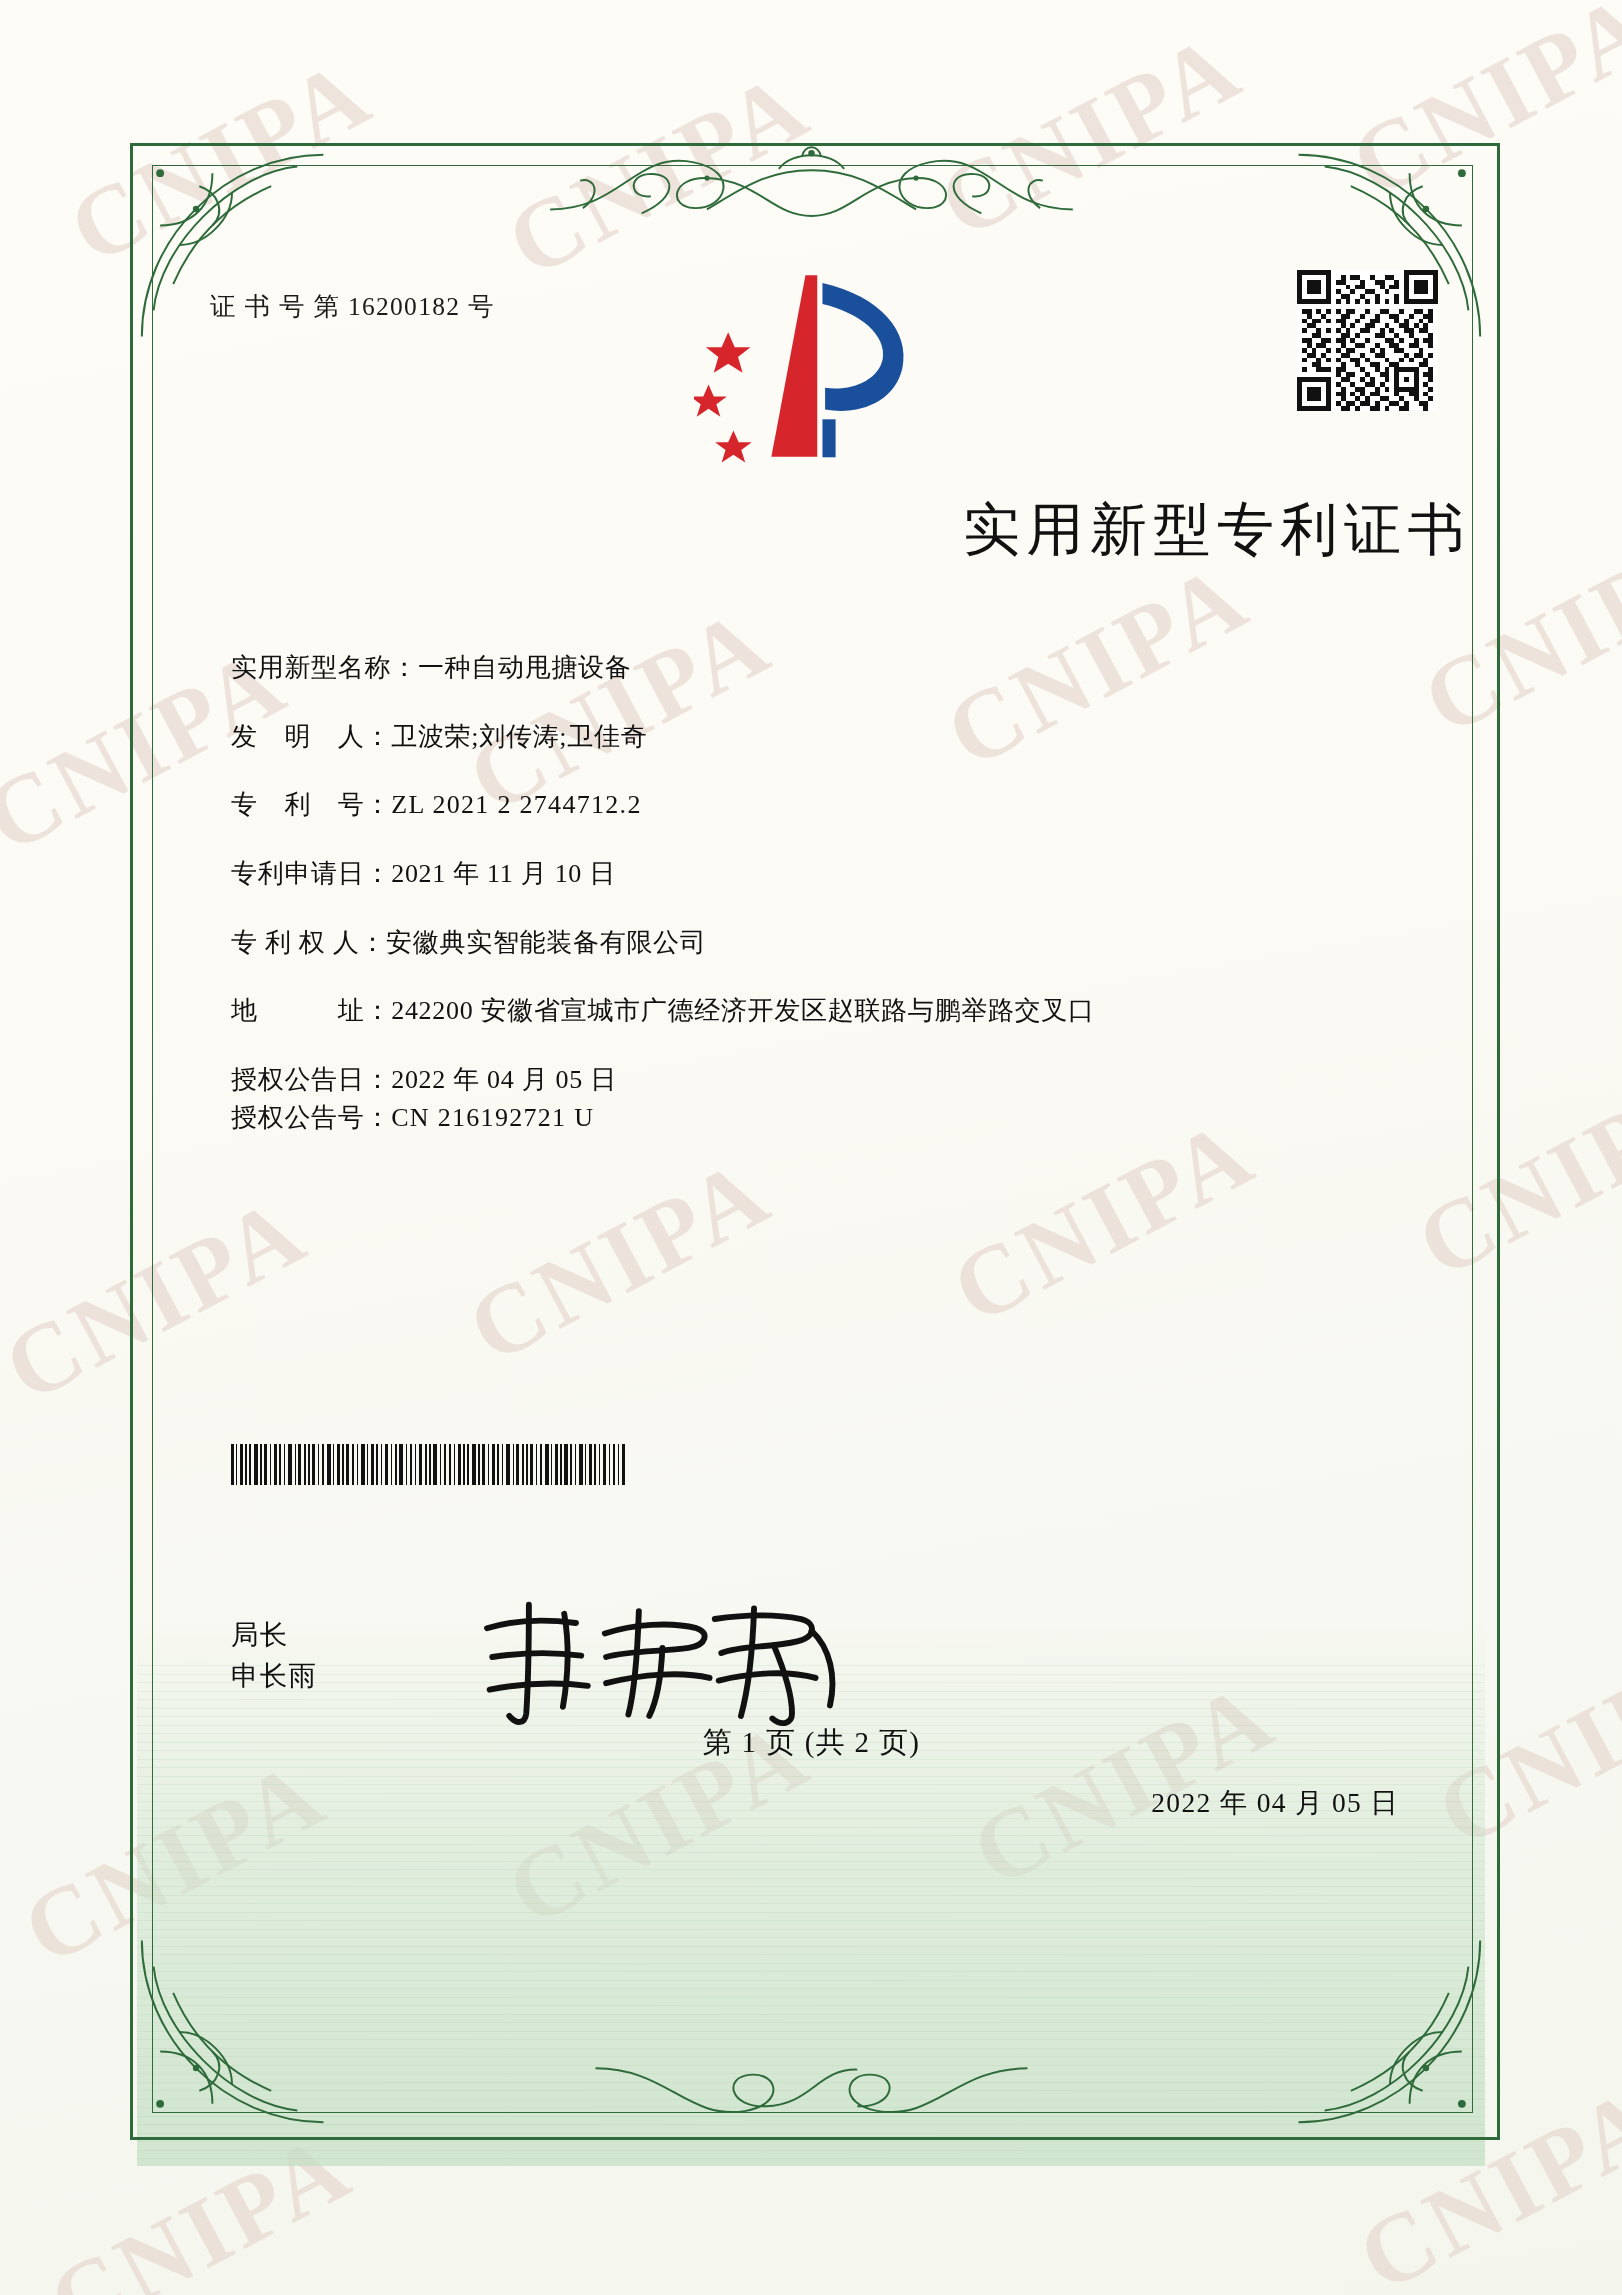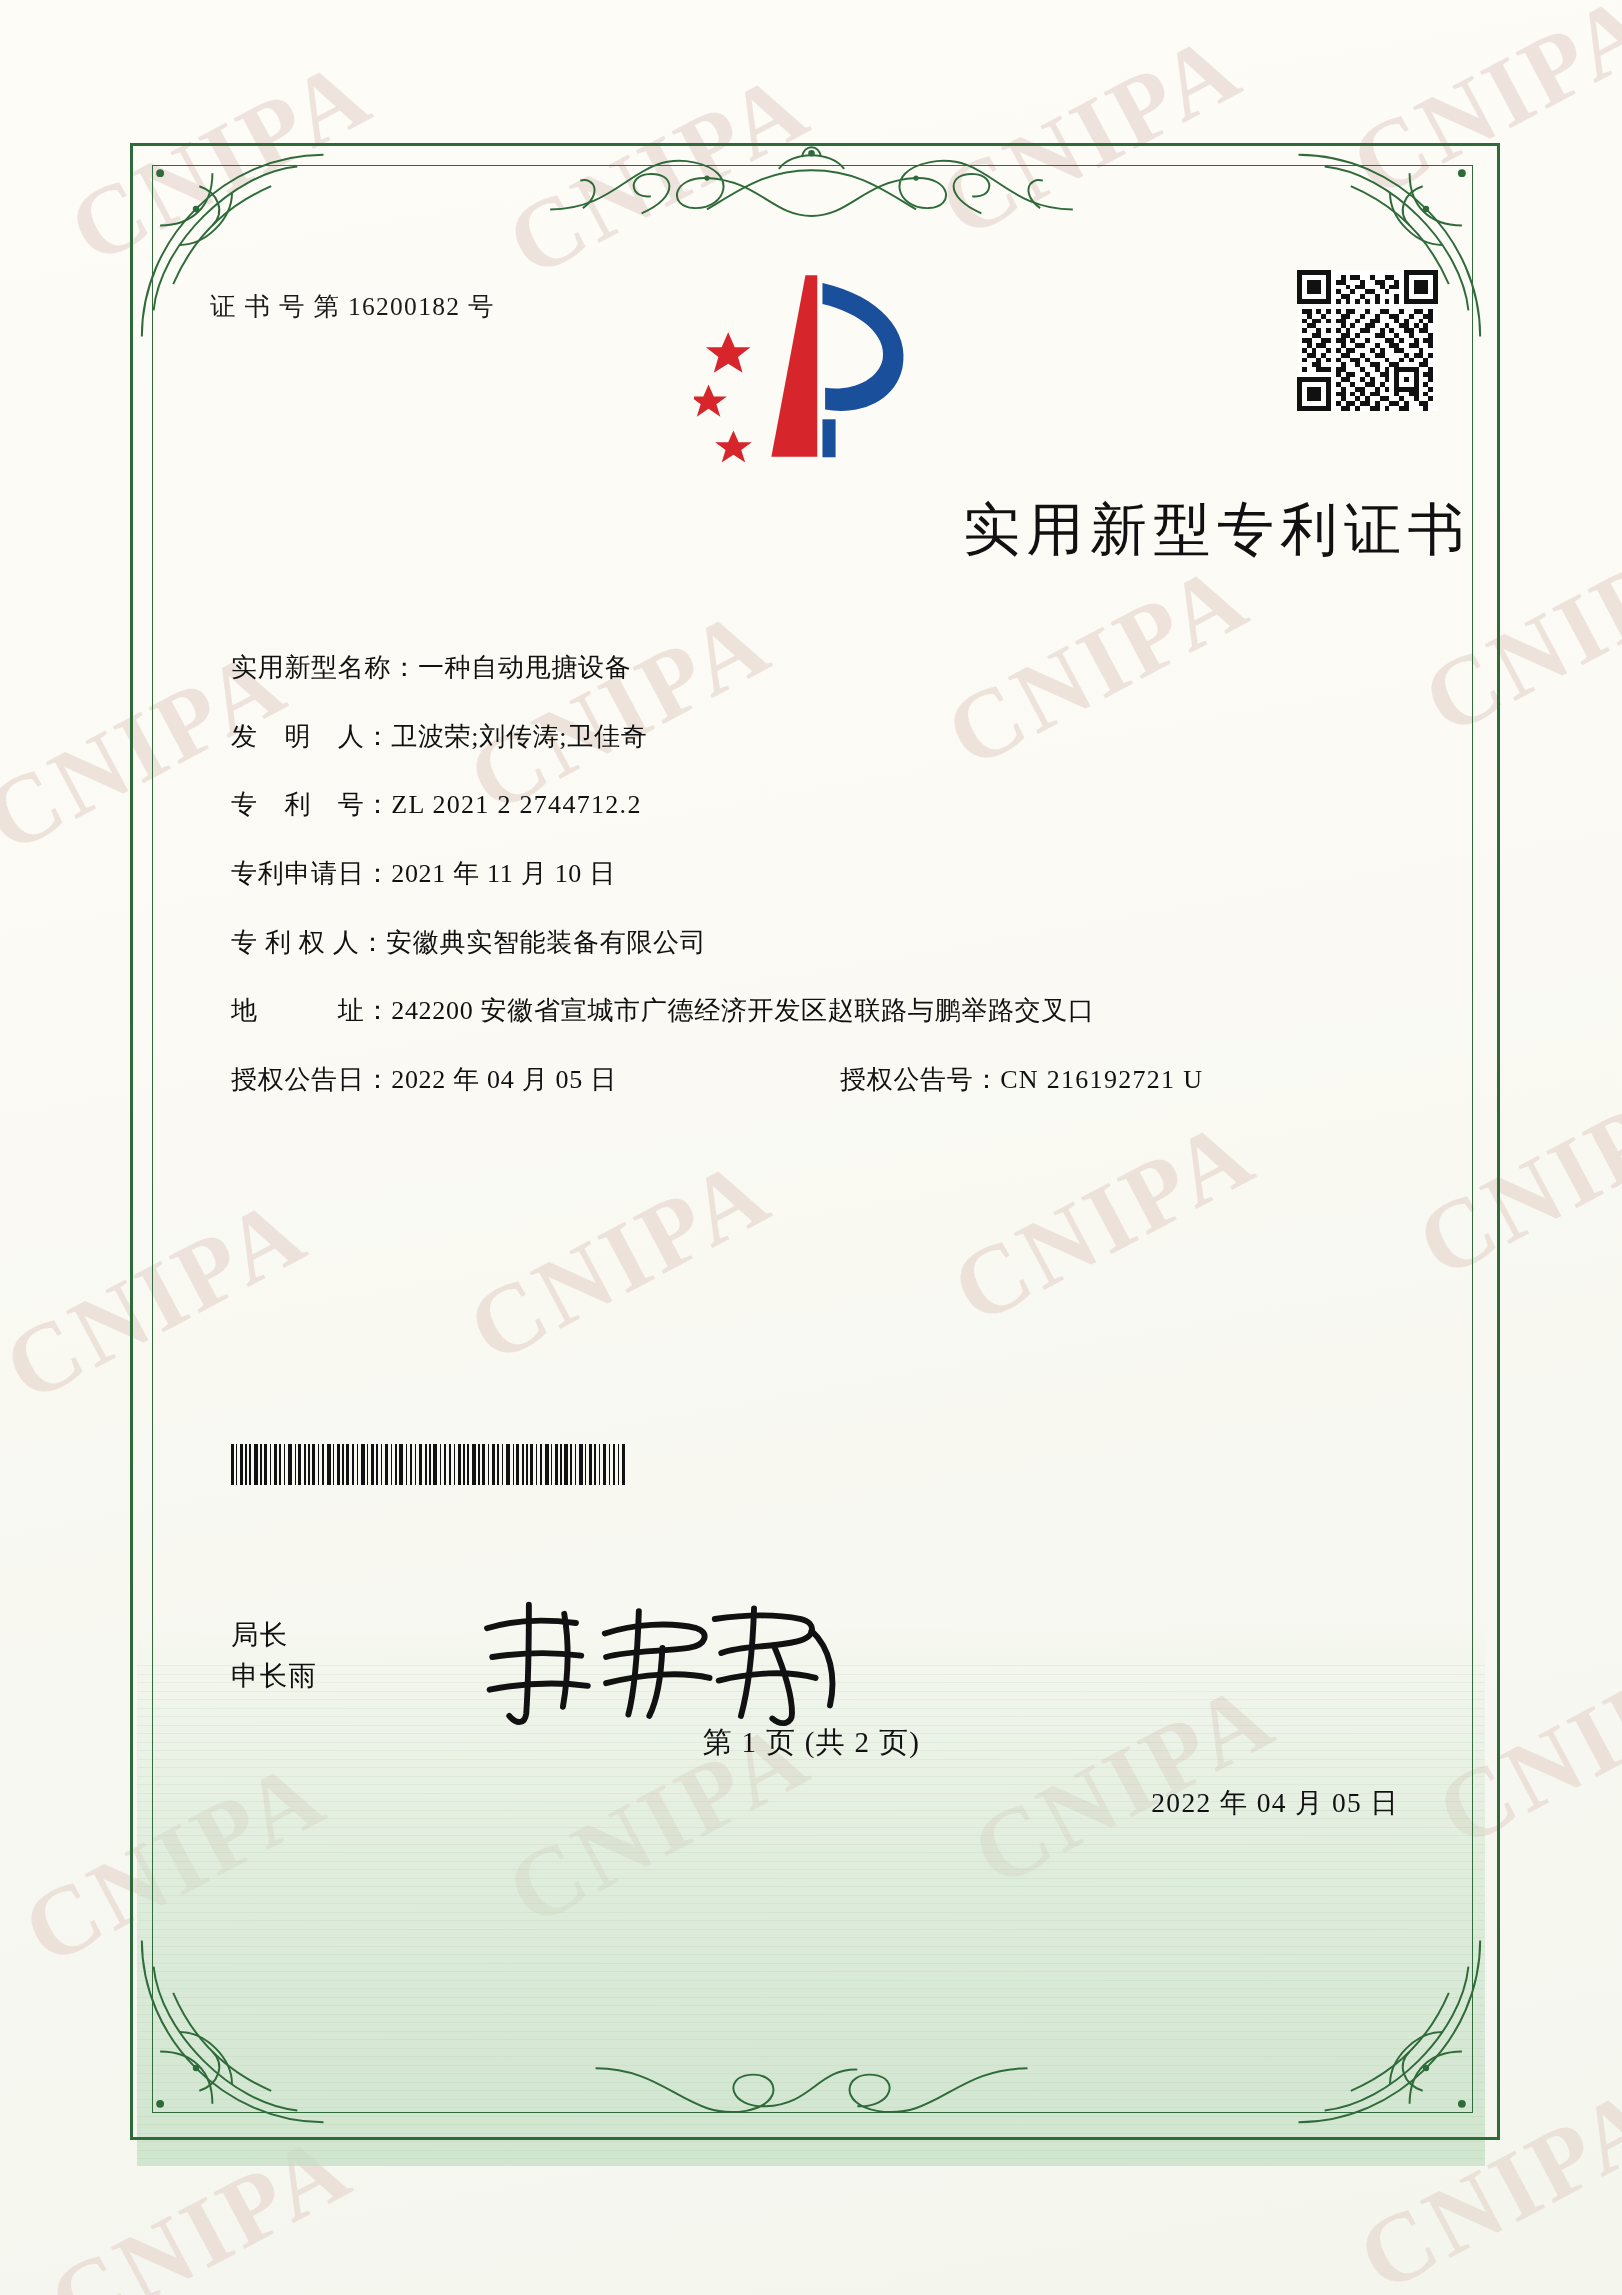--- a/index.html
+++ b/index.html
@@ -140,21 +140,22 @@
   }
   .field-value {
     flex: 1 1 auto;
     letter-spacing: 0.7px;
   }
   .field-value.mono {
     font-family: "Liberation Serif", serif;
     letter-spacing: 1.3px;
   }
   .field-row.two-col {
-    justify-content: flex-start;
+    justify-content: space-between;
+    flex-direction: column;
   }
   .col-a { width: 609px; display:flex; }
   .col-b { display:flex; }
 
   .paragraphs {
     position: absolute;
     left: 79px;
     top: 965px;
     width: 1171px;
     font-size: 26px;

